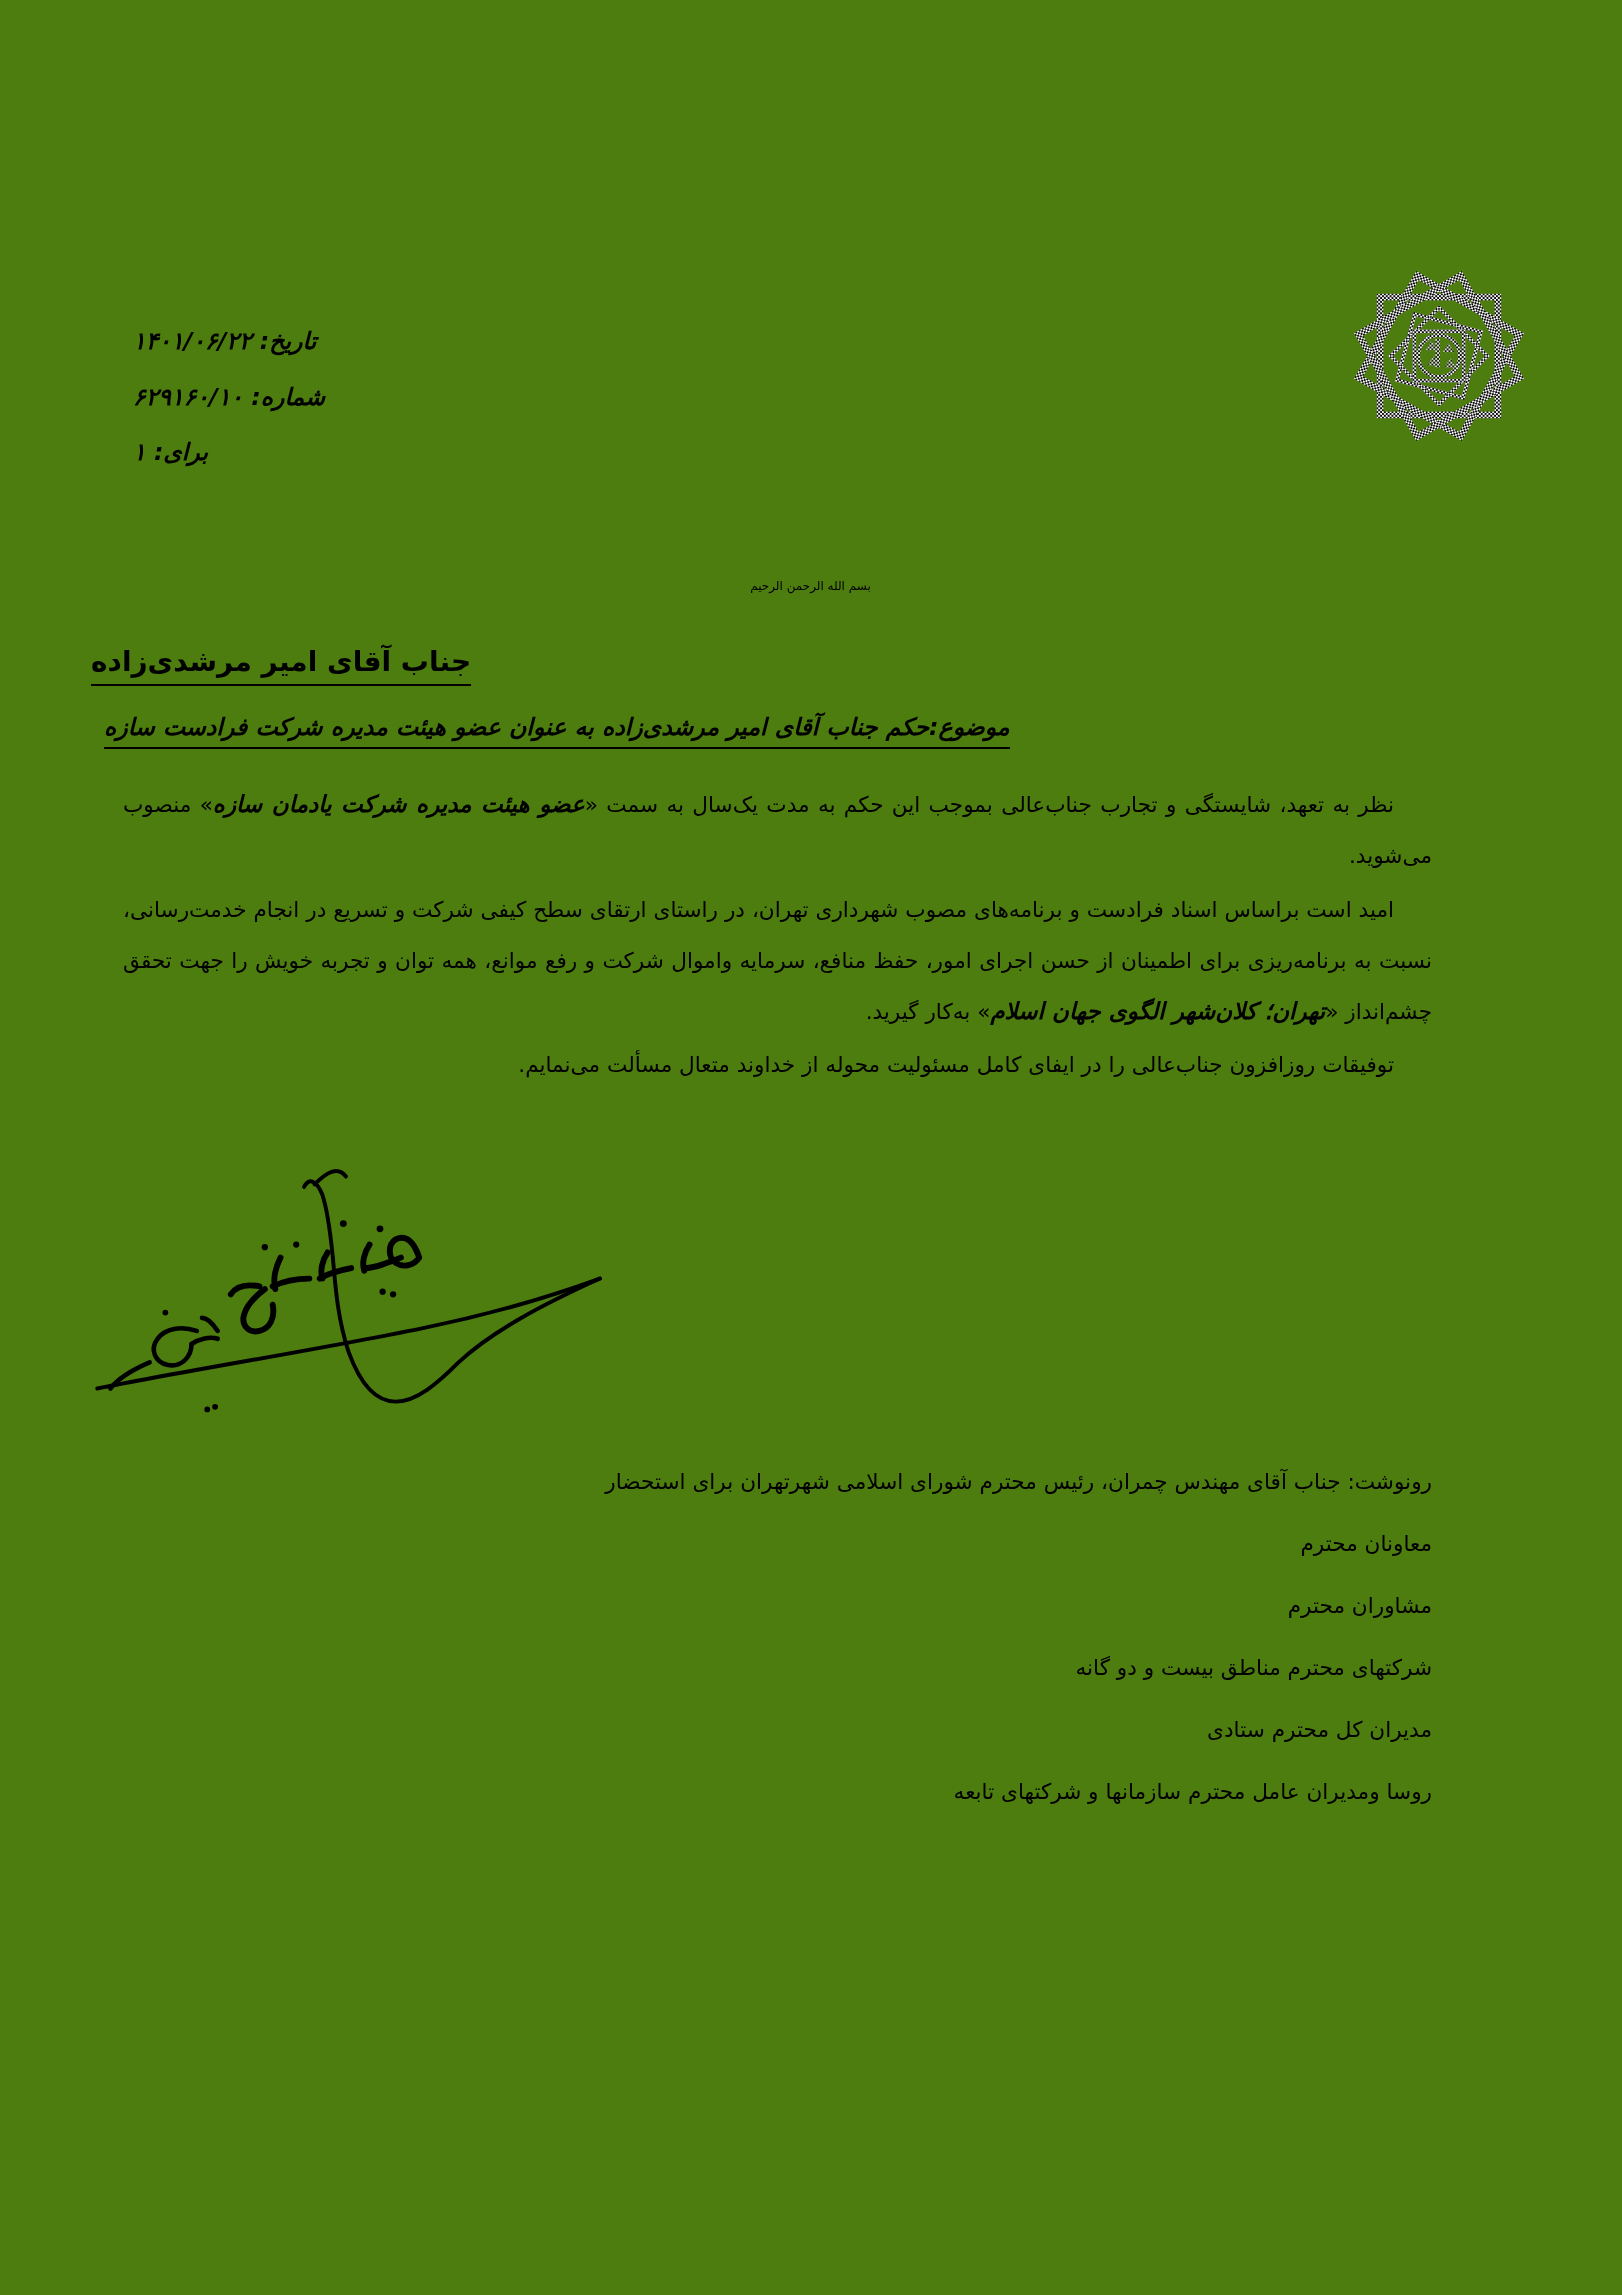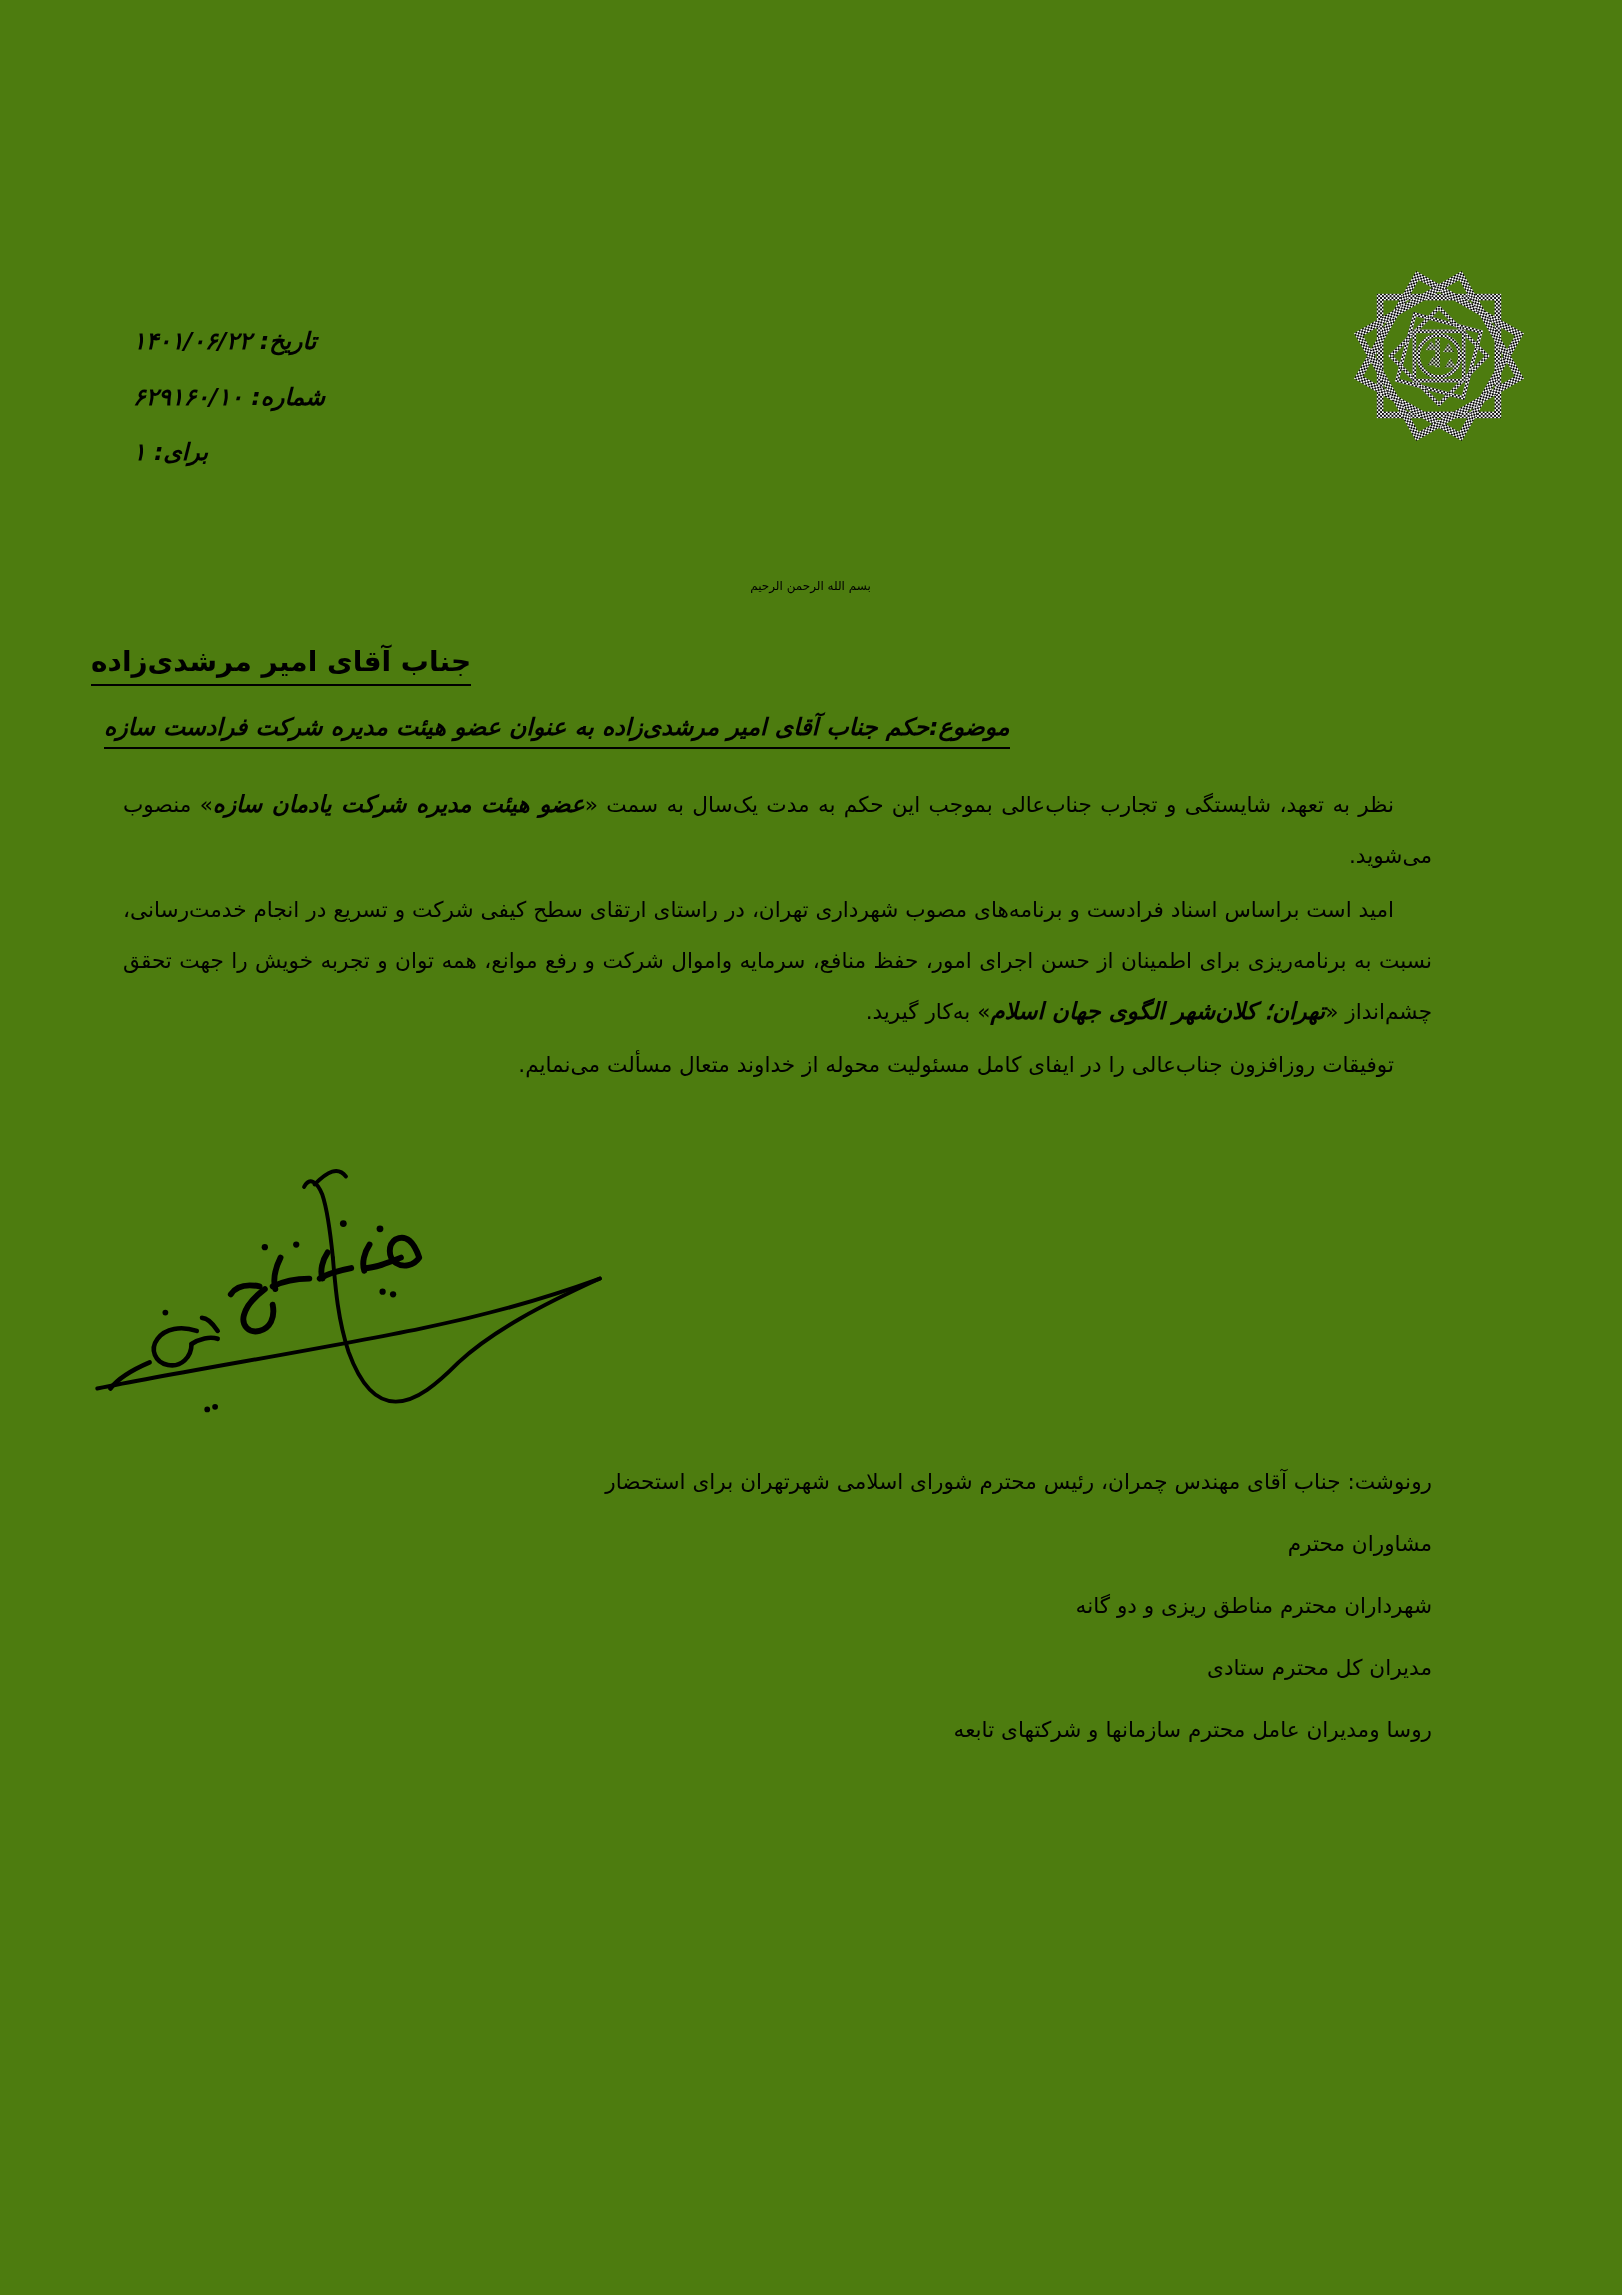--- a/index.html
+++ b/index.html
@@ -245,20 +245,21 @@
       <g fill="#000000">
         <circle cx="72" cy="138" r="2.2"></circle>
         <circle cx="104" cy="212" r="2.2"></circle>
         <circle cx="110" cy="210" r="2.2"></circle>
       </g>
     </svg>
   </div>
 
   <div class="cc-list">
     <div class="cc-item">رونوشت: جناب آقای مهندس چمران، رئیس محترم شورای اسلامی شهرتهران برای استحضار</div>
+    <div class="cc-item">معاونان محترم</div>
     <div class="cc-item">مشاوران محترم</div>
-    <div class="cc-item">شهرداران محترم مناطق ریزی و دو گانه</div>
+    <div class="cc-item">شرکتهای محترم مناطق بیست و دو گانه</div>
     <div class="cc-item">مدیران کل محترم ستادی</div>
     <div class="cc-item">روسا ومدیران عامل محترم سازمانها و شرکتهای تابعه</div>
   </div>
 
 </div>
 
 
 </body></html>

